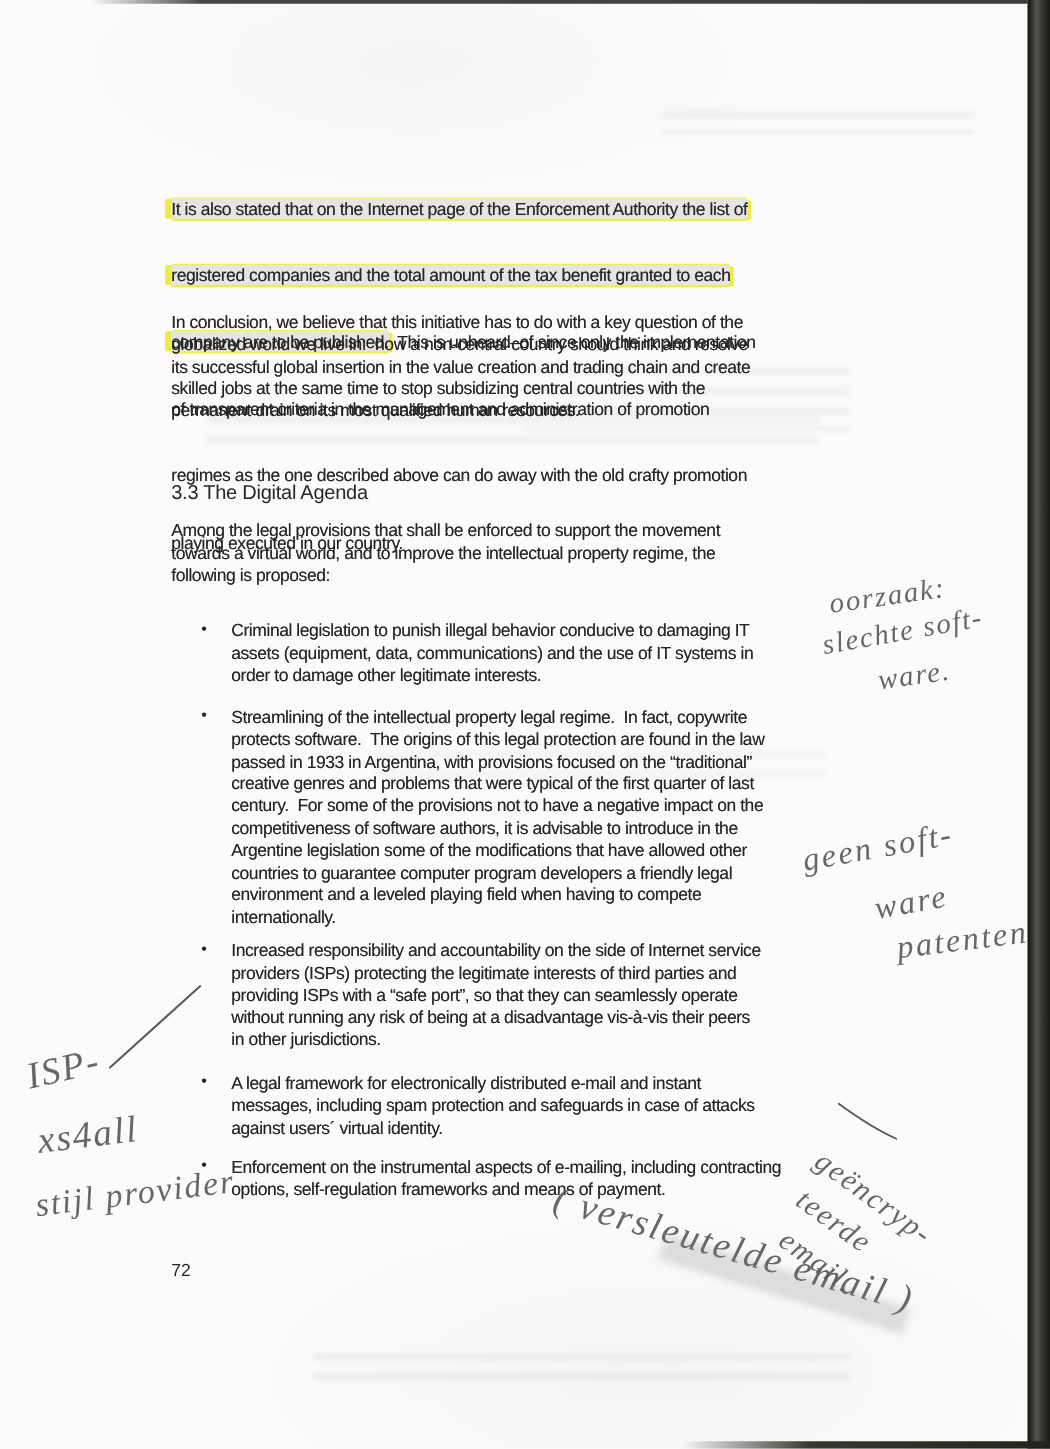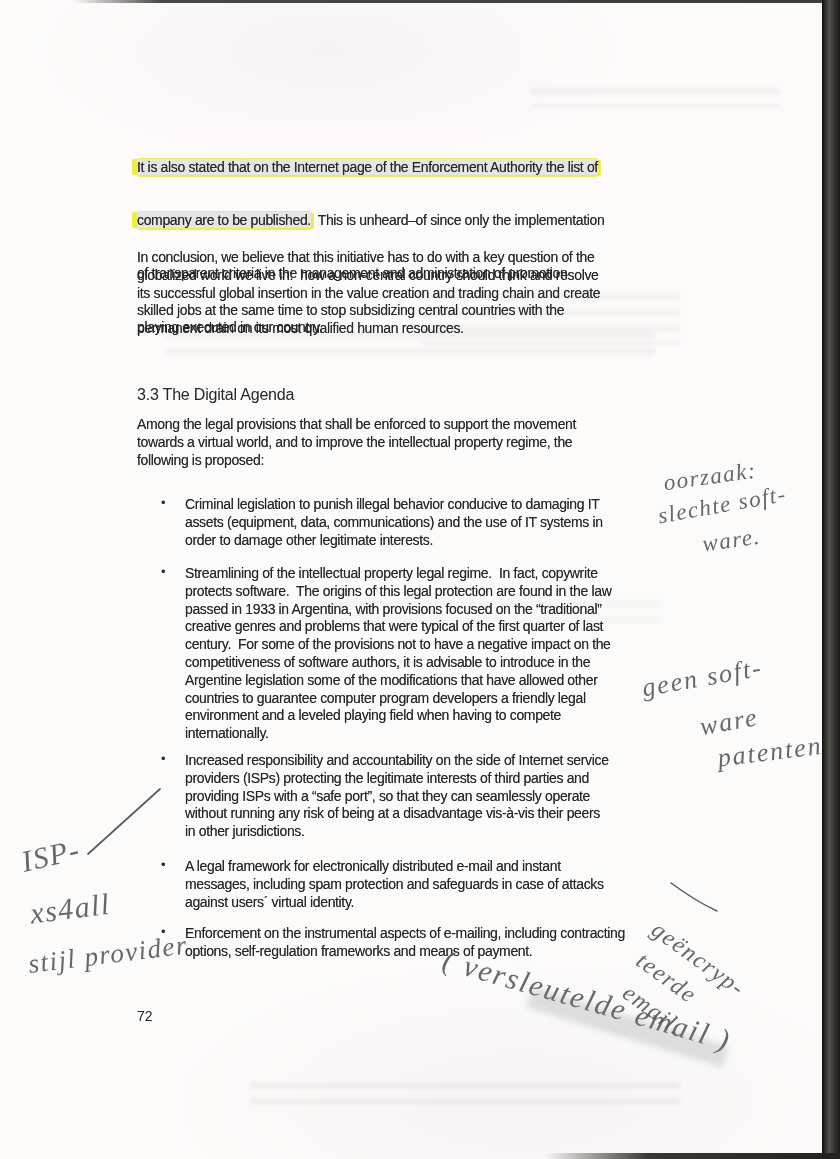--- a/index.html
+++ b/index.html
@@ -88,22 +88,24 @@
 <div class="page">
 
   <div class="ghost" style="left:420px; top:293px; width:260px; height:52px;"></div>
   <div class="ghost" style="left:165px; top:332px; width:490px; height:30px;"></div>
   <div class="ghost" style="left:530px; top:88px; width:250px; height:20px;"></div>
   <div class="ghost" style="left:250px; top:1082px; width:430px; height:32px;"></div>
   <div class="ghost" style="left:300px; top:600px; width:360px; height:26px; opacity:.6;"></div>
 
   <div class="para lines" style="top:123px">
     <div class="line"><span class="hl">It is also stated that on the Internet page of the Enforcement Authority the list of</span></div>
+    <div class="line"><span class="hl">registered companies and the total amount of the tax benefit granted to each</span></div>
     <div class="line"><span class="hl">company are to be published.</span><span>  This is unheard–of since only the implementation</span></div>
     <div class="line">of transparent criteria in the management and administration of promotion</div>
+    <div class="line">regimes as the one described above can do away with the old crafty promotion</div>
     <div class="line">playing executed in our country.</div>
   </div>
 
   <div class="para" style="top:249px">In conclusion, we believe that this initiative has to do with a key question of the
 globalized world we live in:  how a non-central country should think and resolve
 its successful global insertion in the value creation and trading chain and create
 skilled jobs at the same time to stop subsidizing central countries with the
 permanent drain on its most qualified human resources.</div>
 
   <div class="heading" style="top:386px">3.3 The Digital Agenda</div>

